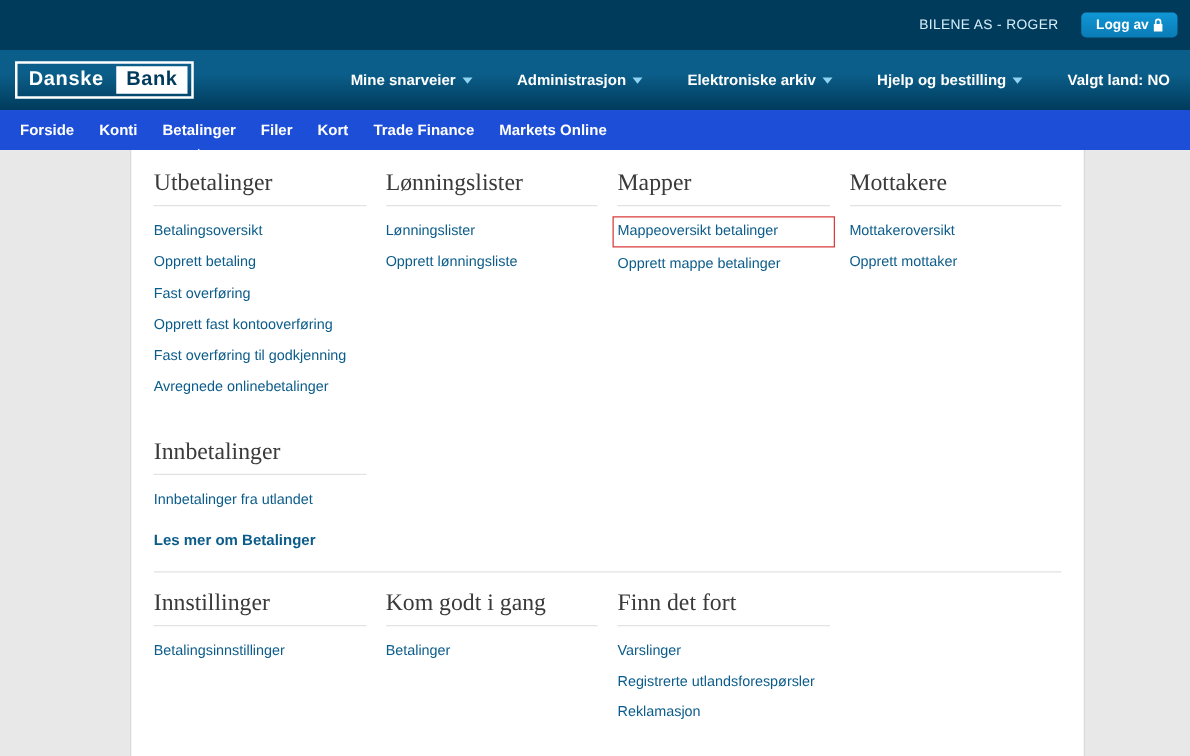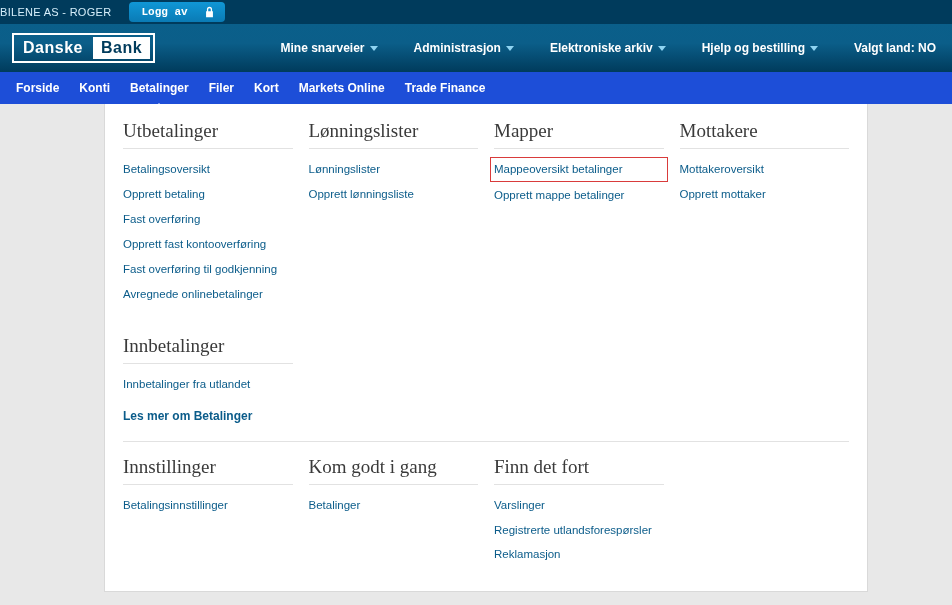--- a/index.html
+++ b/index.html
@@ -5,43 +5,43 @@
   * { box-sizing: border-box; margin: 0; padding: 0; }
   body {
     font-family: Verdana, Arial, sans-serif;
     background: #e8e8e8;
     width: 952px;
     height: 605px;
     overflow: hidden;
   }
   .top-bar {
     background: #003b5c;
-    height: 24px;
-    display: flex;
+    height: 40px;
+    display: flex;
+    justify-content: flex-end;
     align-items: center;
     padding-right: 10px;
     gap: 18px;
   }
   .user-label {
     color: #d6effb;
     font-size: 11px;
     letter-spacing: 0.3px;
   }
   .logout-btn {
     background: linear-gradient(#1097d6,#0a7bb5);
     color: #fff;
     font-size: 11px;
     font-weight: bold;
     padding: 4px 10px 4px 12px;
     border-radius: 4px;
     display: flex;
     align-items: center;
-    gap: 16px;
+    gap: 2px;
     cursor: pointer;
-    font-family: Liberation Mono, monospace;
   }
   .lock-svg { width:11px; height:12px; }
 
   .header {
     background: linear-gradient(#0a5f8a 0%, #0b5e89 40%, #003b5c 100%);
     height: 48px;
     display: flex;
     align-items: center;
     padding: 0 12px;
     position: relative;
@@ -212,22 +212,22 @@
     </div>
   </div>
 </div>
 
 <div class="sub-nav">
   <div class="sub-nav-item">Forside</div>
   <div class="sub-nav-item">Konti</div>
   <div class="sub-nav-item active">Betalinger</div>
   <div class="sub-nav-item">Filer</div>
   <div class="sub-nav-item">Kort</div>
+  <div class="sub-nav-item">Trade Finance</div>
   <div class="sub-nav-item">Markets Online</div>
-  <div class="sub-nav-item">Trade Finance</div>
 </div>
 
 <div class="mega-menu">
   <div class="menu-grid">
     <div class="menu-col">
       <h3>Utbetalinger</h3>
       <a>Betalingsoversikt</a>
       <a>Opprett betaling</a>
       <a>Fast overføring</a>
       <a>Opprett fast kontooverføring</a>

